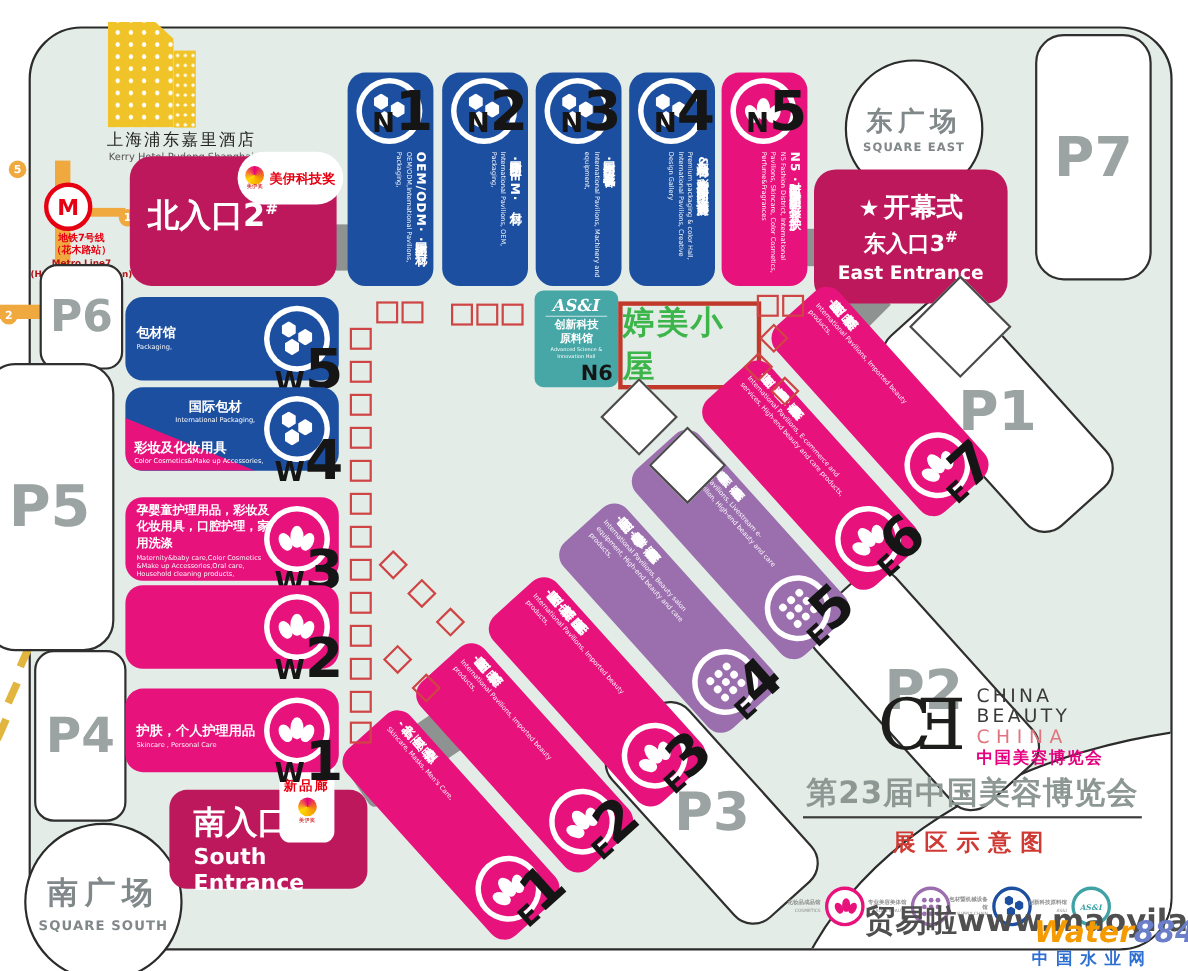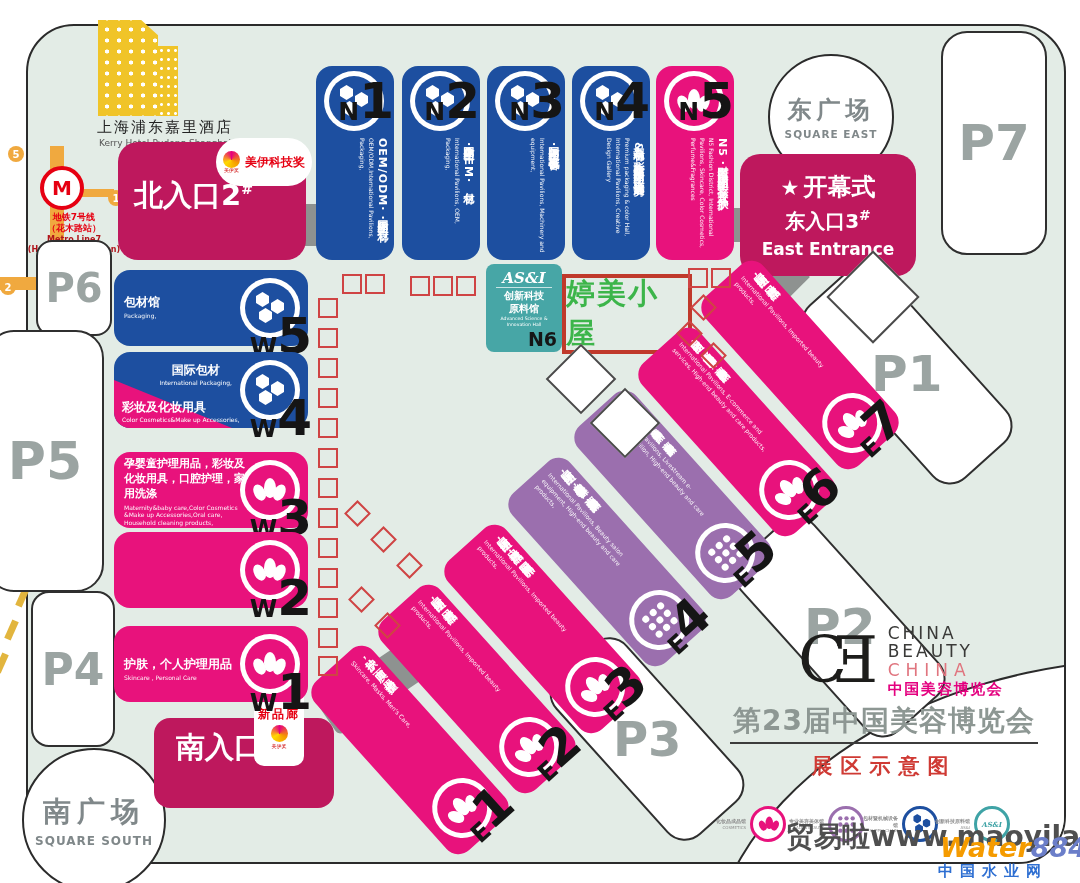--- a/index.html
+++ b/index.html
@@ -241,20 +241,21 @@
 <div class="gdia" style="left:764px;top:258px;width:38px;height:38px"></div>
 <div class="blob blob-e">
   <div class="ee-l1"><span class="star">★</span><span>开幕式</span></div>
   <div class="ee-cn"><span>东入口3</span><span class="sup">#</span></div>
   <div class="ee-en">East Entrance</div>
 </div>
 
 <div class="arm" style="left:318px;top:668px;width:105px;height:42px;transform:rotate(-34deg);border-radius:6px"></div>
 <div class="blob blob-s">
   <div class="se-cn"><span>南入口1</span><span class="sup">#</span></div>
+  <div class="se-en">South Entrance</div>
 </div>
 <div class="badge badge-new">
   <div class="badge-txt">美 伊</div>
   <div class="badge-txt">新品廊</div>
   <div class="meiyi-logo"></div>
   <div class="badge-sub">美伊奖</div>
 </div>
 
 <div class="hall hall-n bg-blue n1">
   <div class="icon-circle">

